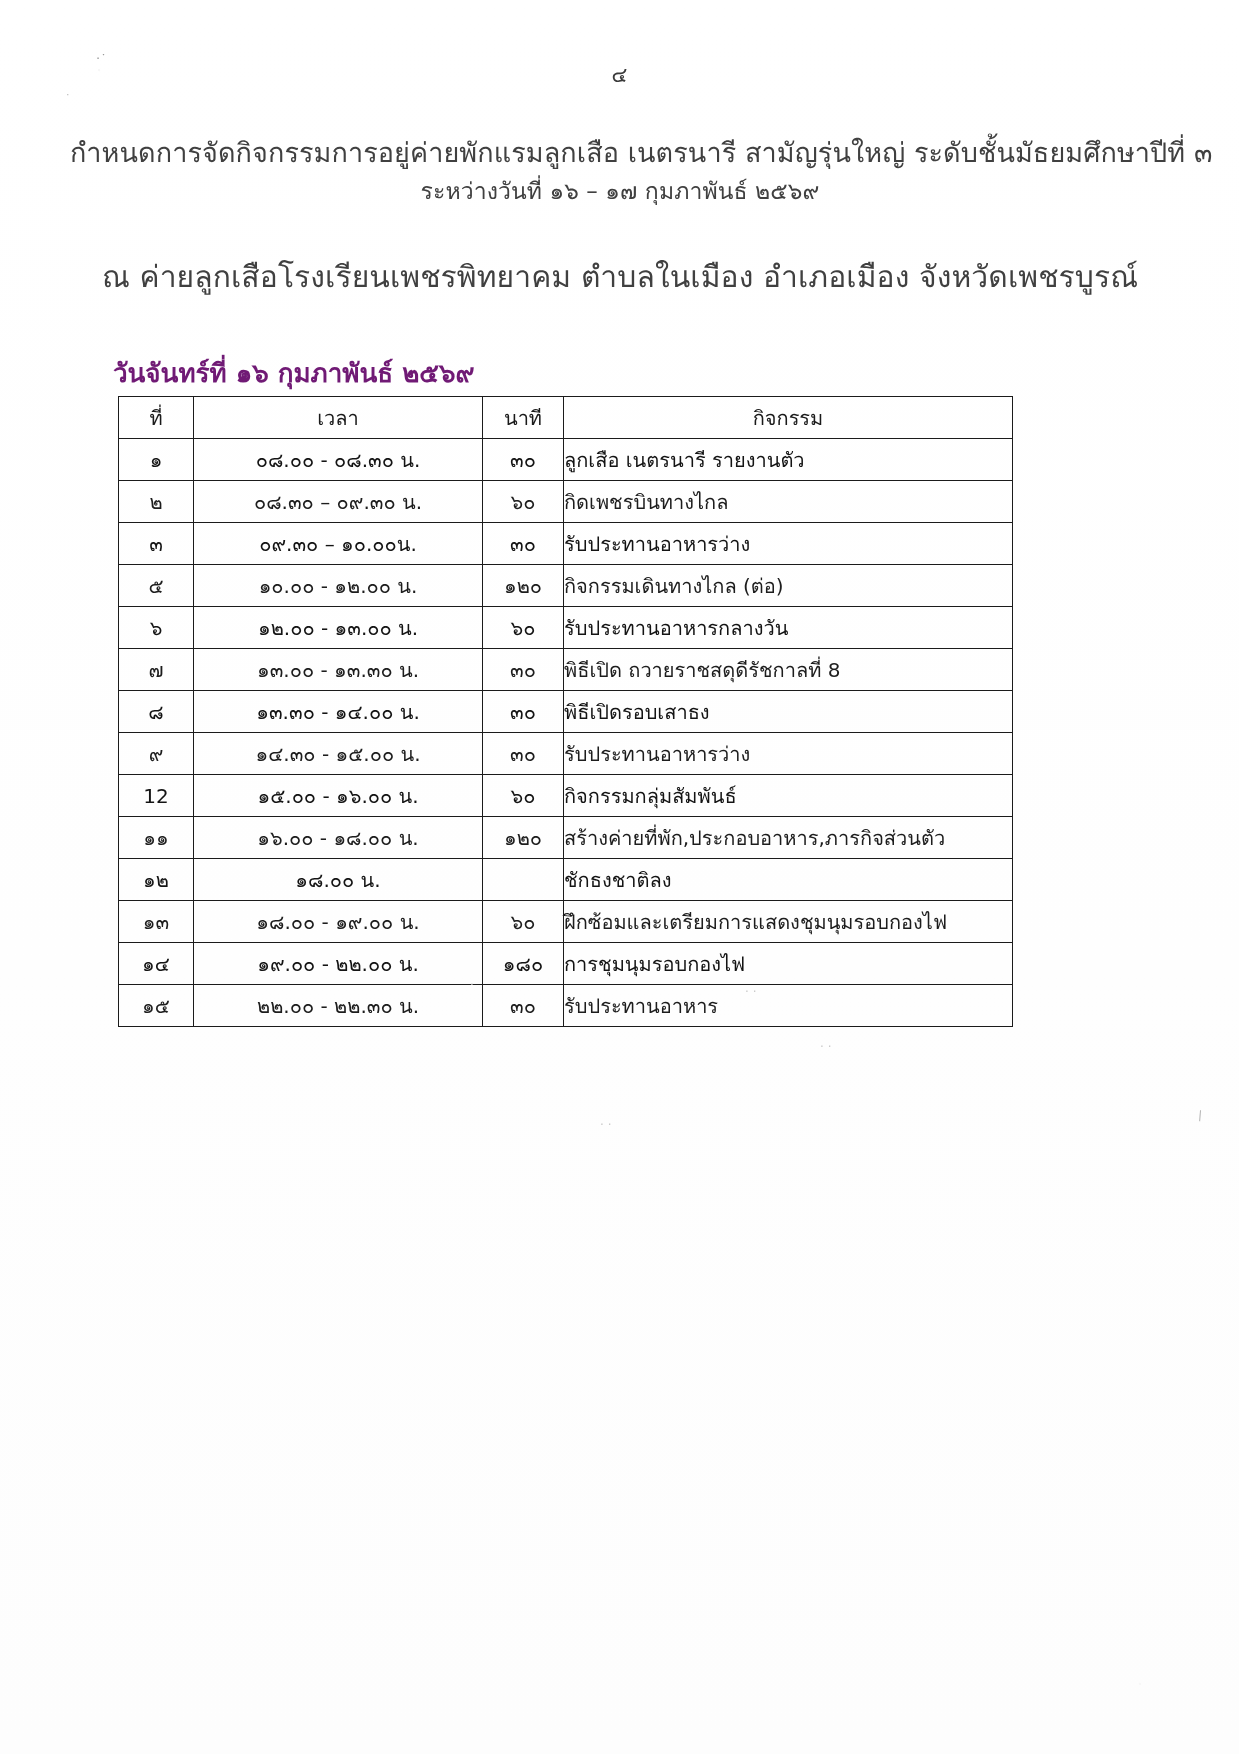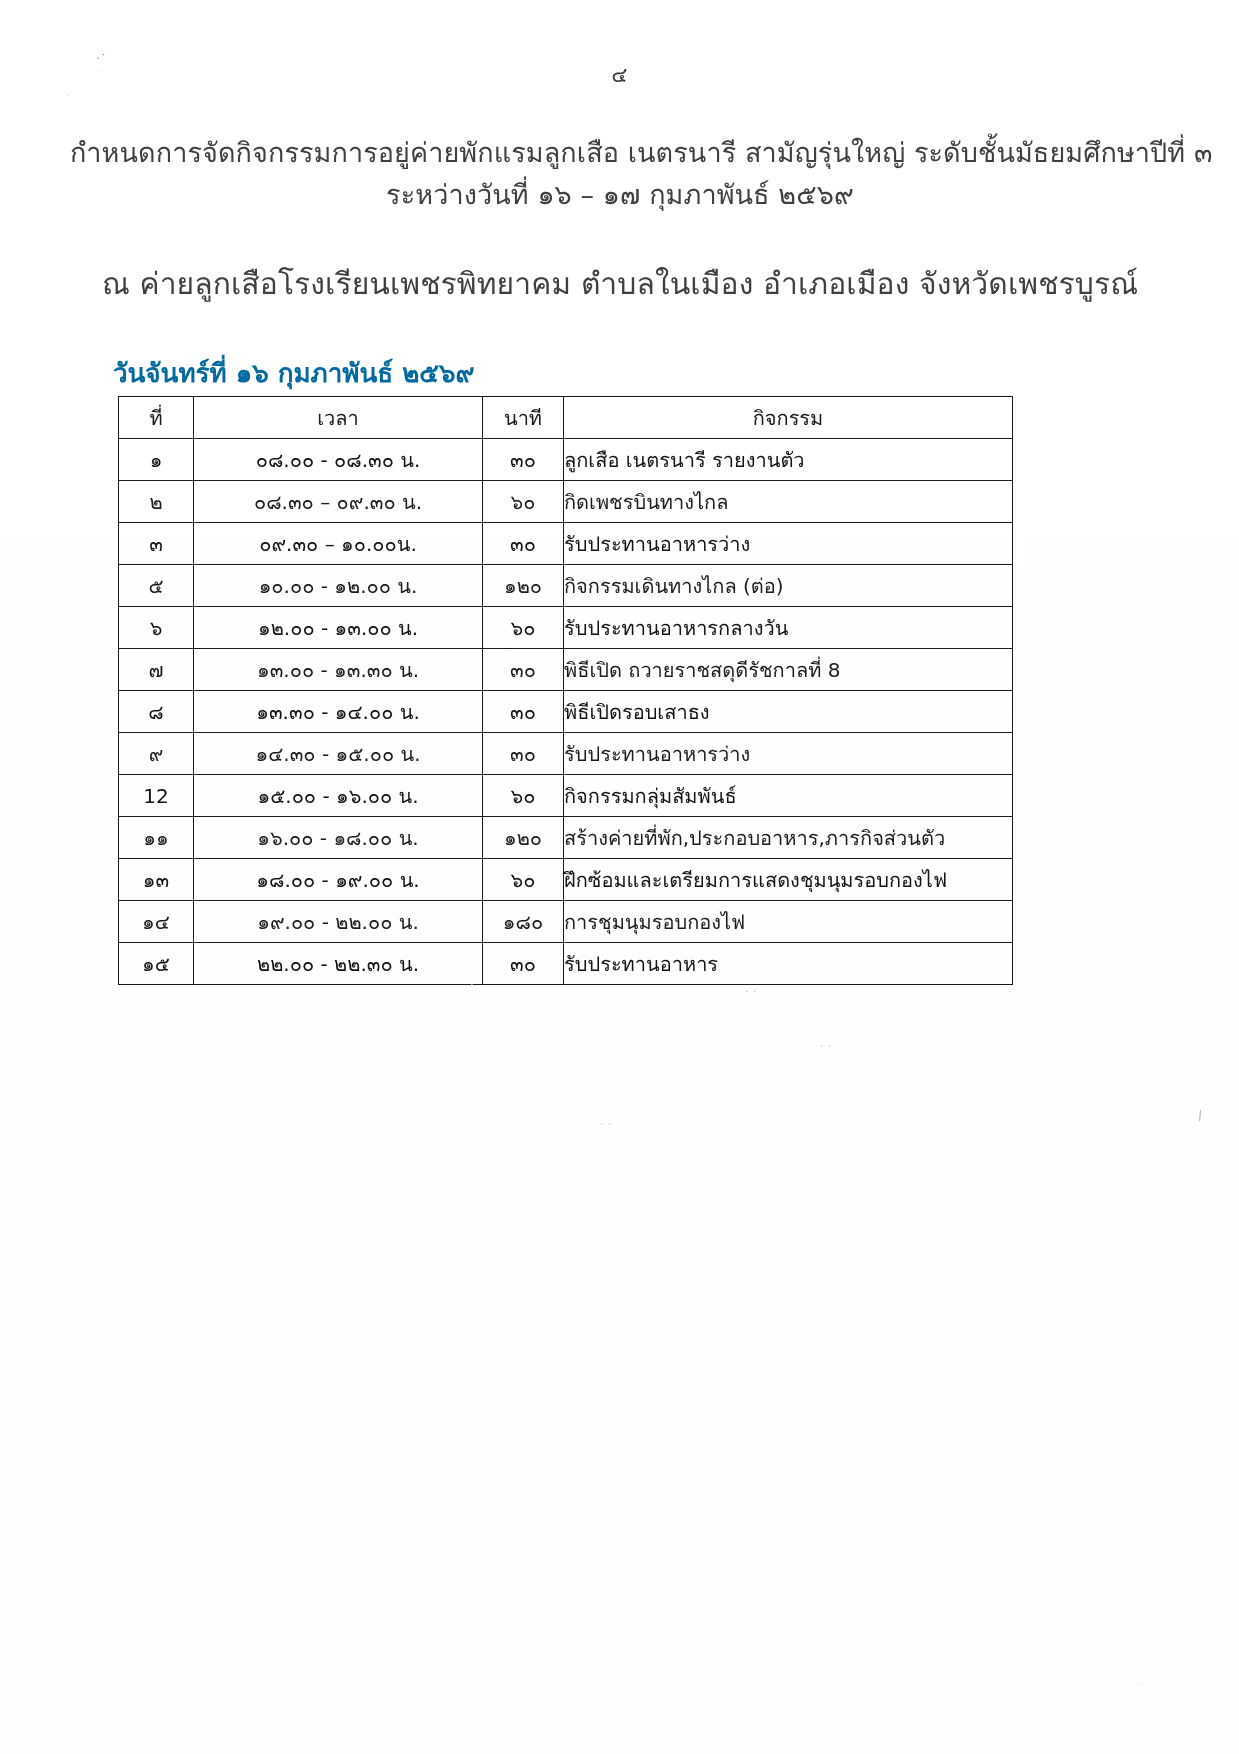--- a/index.html
+++ b/index.html
@@ -78,30 +78,30 @@
     text-align: center;
   }
   .title-line {
     font-size: 27px;
     line-height: 1.55;
     color: #404040;
     letter-spacing: 0.1px;
     white-space: nowrap;
   }
   .title-line.l1 { font-size: 27px; }
-  .title-line.l2 { font-size: 27px; }
+  .title-line.l2 { font-size: 23px; }
   .title-line.l3 { font-size: 30px; margin-top: 45px; }
 
   .day-heading {
     position: absolute;
     top: 352px;
     left: 113px;
     font-size: 26px;
     font-weight: bold;
-    color: #0369a1;
+    color: #701a75;
   }
 
   table.schedule {
     position: absolute;
     top: 396px;
     left: 118px;
     width: 890px;
     border-collapse: collapse;
     table-layout: fixed;
   }
@@ -226,20 +226,26 @@
           <td class="c-min">๖๐</td>
           <td class="c-act">กิจกรรมกลุ่มสัมพันธ์</td>
         </tr>
         <tr>
           <td class="c-no">๑๑</td>
           <td class="c-time">๑๖.๐๐ - ๑๘.๐๐ น.</td>
           <td class="c-min">๑๒๐</td>
           <td class="c-act">สร้างค่ายที่พัก,ประกอบอาหาร,ภารกิจส่วนตัว</td>
         </tr>
         <tr>
+          <td class="c-no">๑๒</td>
+          <td class="c-time">๑๘.๐๐ น.</td>
+          <td class="c-min"></td>
+          <td class="c-act">ชักธงชาติลง</td>
+        </tr>
+        <tr>
           <td class="c-no">๑๓</td>
           <td class="c-time">๑๘.๐๐ - ๑๙.๐๐ น.</td>
           <td class="c-min">๖๐</td>
           <td class="c-act">ฝึกซ้อมและเตรียมการแสดงชุมนุมรอบกองไฟ</td>
         </tr>
         <tr>
           <td class="c-no">๑๔</td>
           <td class="c-time">๑๙.๐๐ - ๒๒.๐๐ น.</td>
           <td class="c-min">๑๘๐</td>
           <td class="c-act">การชุมนุมรอบกองไฟ</td>

